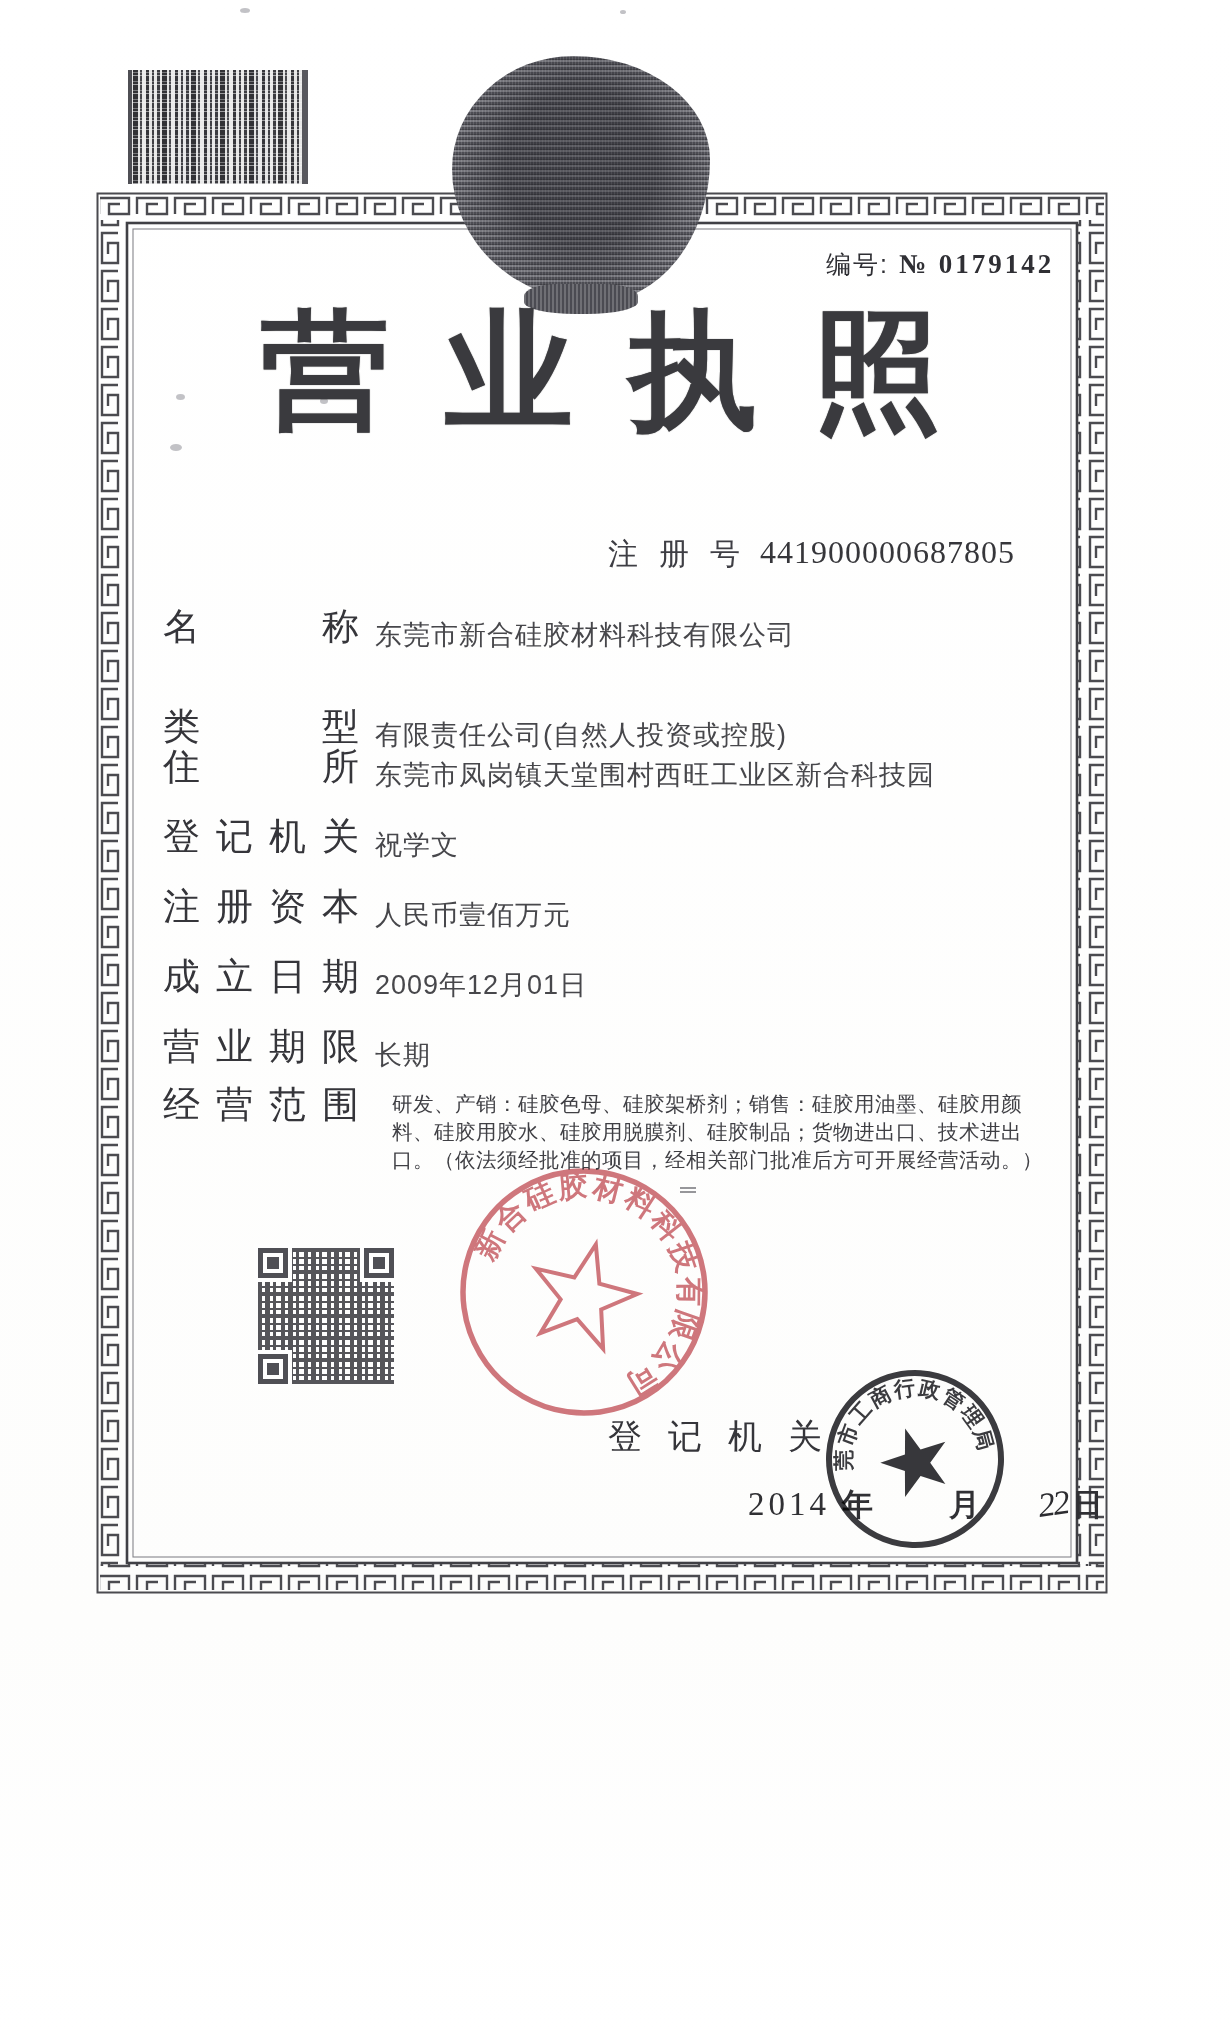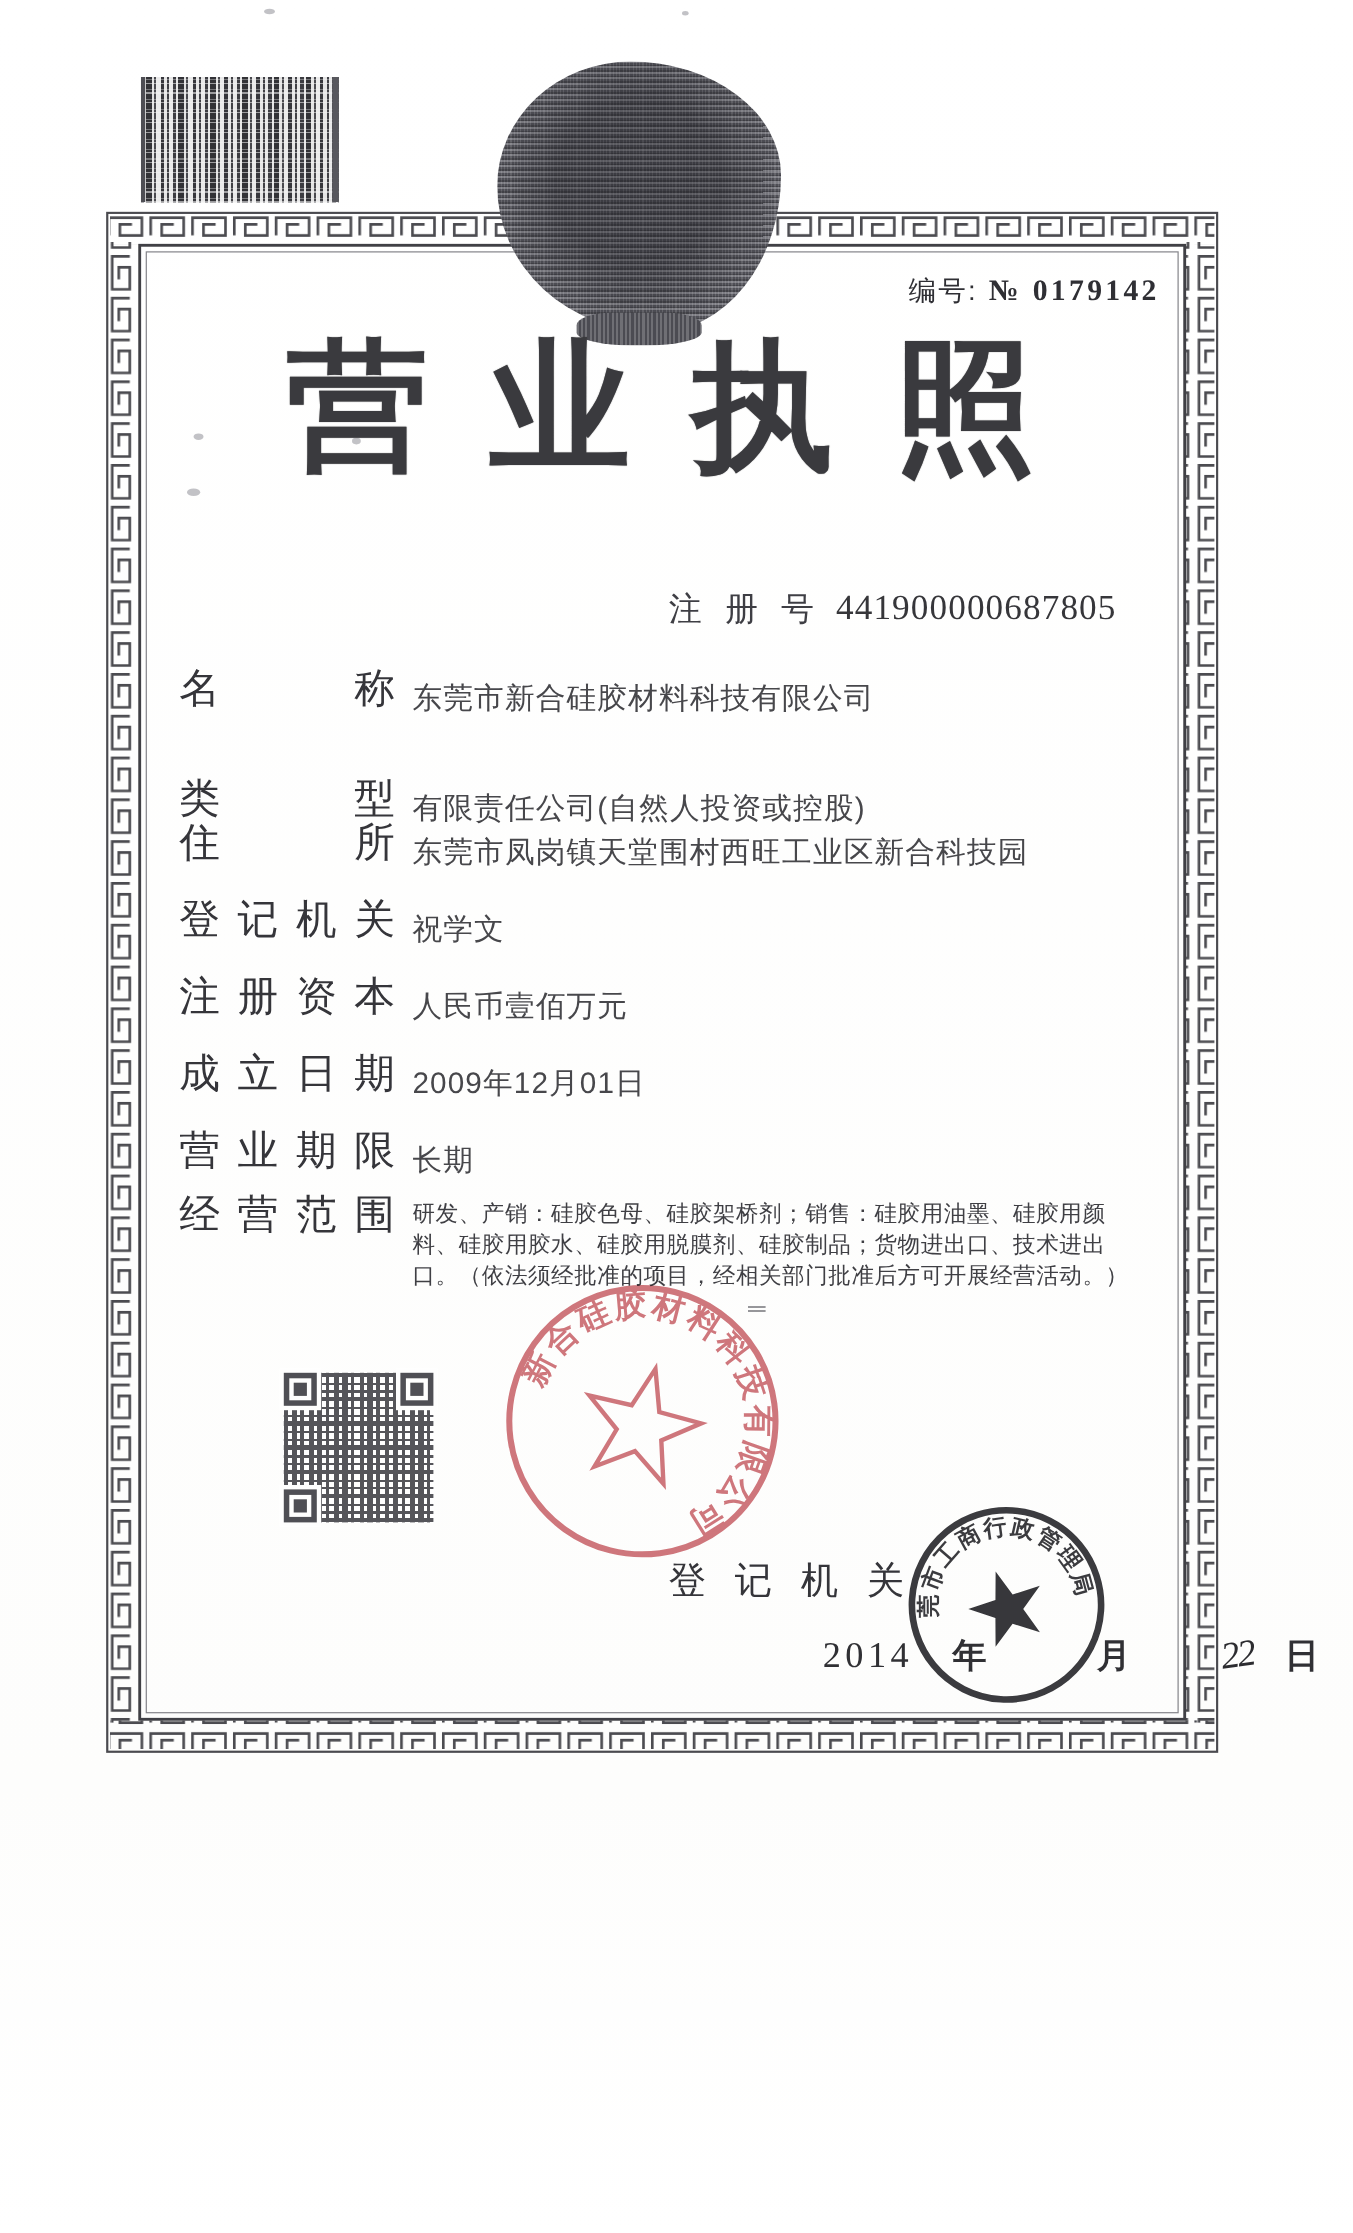--- a/index.html
+++ b/index.html
@@ -34,42 +34,42 @@
   .regno{position:absolute;left:608px;top:534px;display:flex;align-items:flex-start;font-size:30px;z-index:4;}
   .regno .lbl{width:132px;text-align-last:justify;color:#3e3e44;font-weight:500;}
   .regno .val{margin-left:20px;font-family:"Liberation Serif",serif;font-size:32px;color:#36363a;letter-spacing:1px;}
 
   
   .rows{position:absolute;left:163px;top:0;width:920px;z-index:4;}
   .row{position:absolute;left:0;display:flex;align-items:flex-start;}
   .row .lbl{width:196px;font-size:37px;line-height:1.15;color:#35353a;font-weight:500;text-align-last:justify;flex:none;font-family:Liberation Mono, monospace;}
   .row .val{margin-left:16px;padding-top:9px;font-size:27px;color:#47474b;letter-spacing:1px;}
   .row.r1{top:608px;} .row.r2{top:708px;} .row.r3{top:748px;} .row.r4{top:818px;}
-  .row.r5{top:888px;} .row.r6{top:958px;} .row.r7{top:1028px;} .row.r8{top:1086px;}
+  .row.r5{top:888px;} .row.r6{top:958px;} .row.r7{top:1028px;} .row.r8{top:1086px;gap:17px;}
   .row .val.small{font-size:20.5px;line-height:28px;width:664px;padding-top:4px;letter-spacing:.5px;color:#3f3f44;font-weight:500;}
   .smudge{position:absolute;left:680px;top:1185px;width:16px;height:8px;z-index:4;
     background:repeating-linear-gradient(0deg,#6a6a70 0 2px,transparent 2px 4px);opacity:.7;}
 
   
   .qr{position:absolute;left:258px;top:1248px;width:136px;height:136px;z-index:4;opacity:.88;
     background-color:#fff;
     background-image:
       repeating-linear-gradient(0deg, #3e3e44 0 4px, transparent 4px 8px, #3e3e44 8px 10px, transparent 10px 15px, #3e3e44 15px 17px, transparent 17px 22px),
       repeating-linear-gradient(90deg, #3e3e44 0 4px, #ffffff 4px 7px, #3e3e44 7px 12px, #ffffff 12px 15px, #3e3e44 15px 18px, #ffffff 18px 23px);}
   .fp{position:absolute;width:20px;height:20px;border:5px solid #38383e;background:#fff;box-shadow:0 0 0 4px #fff;}
   .fp::after{content:"";position:absolute;left:4px;top:4px;width:12px;height:12px;background:#38383e;}
   .fp.tl{left:0;top:0;} .fp.tr{right:0;top:0;} .fp.bl{left:0;bottom:0;}
 
   
   .company-seal{position:absolute;left:448px;top:1156px;z-index:5;mix-blend-mode:multiply;opacity:.85;}
   .registry-seal{position:absolute;left:812px;top:1356px;z-index:6;mix-blend-mode:multiply;opacity:.92;}
 
   
   .authority{position:absolute;left:608px;top:1414px;font-size:34px;letter-spacing:26px;color:#35353a;font-weight:500;z-index:4;}
-  .date-line{position:absolute;left:748px;top:1484px;z-index:5;display:flex;align-items:baseline;color:#303034;gap:24px;}
+  .date-line{position:absolute;left:748px;top:1484px;z-index:5;display:flex;align-items:baseline;color:#303034;}
   .date-line .num{font-family:"Liberation Serif",serif;font-size:33px;letter-spacing:4px;}
   .date-line .cjk{font-size:31px;font-weight:600;}
   .date-line .y{margin-left:12px;} .date-line .m{margin-left:76px;} .date-line .d{margin-left:4px;}
   .date-line .hand{margin-left:58px;font-family:"Liberation Serif",serif;font-style:italic;font-size:34px;
      transform:rotate(-8deg);color:#2c2c30;letter-spacing:-2px;}
 
   
   .footer-left{position:absolute;left:102px;top:1610px;font-size:17.5px;color:#55555a;letter-spacing:1px;z-index:4;}
   .footer-left .url{font-family:"Liberation Mono",monospace;font-size:16px;letter-spacing:0;}
   .footer-right{position:absolute;left:686px;top:1607px;font-size:19.5px;color:#4a4a4f;letter-spacing:1.5px;z-index:4;font-weight:500;}

